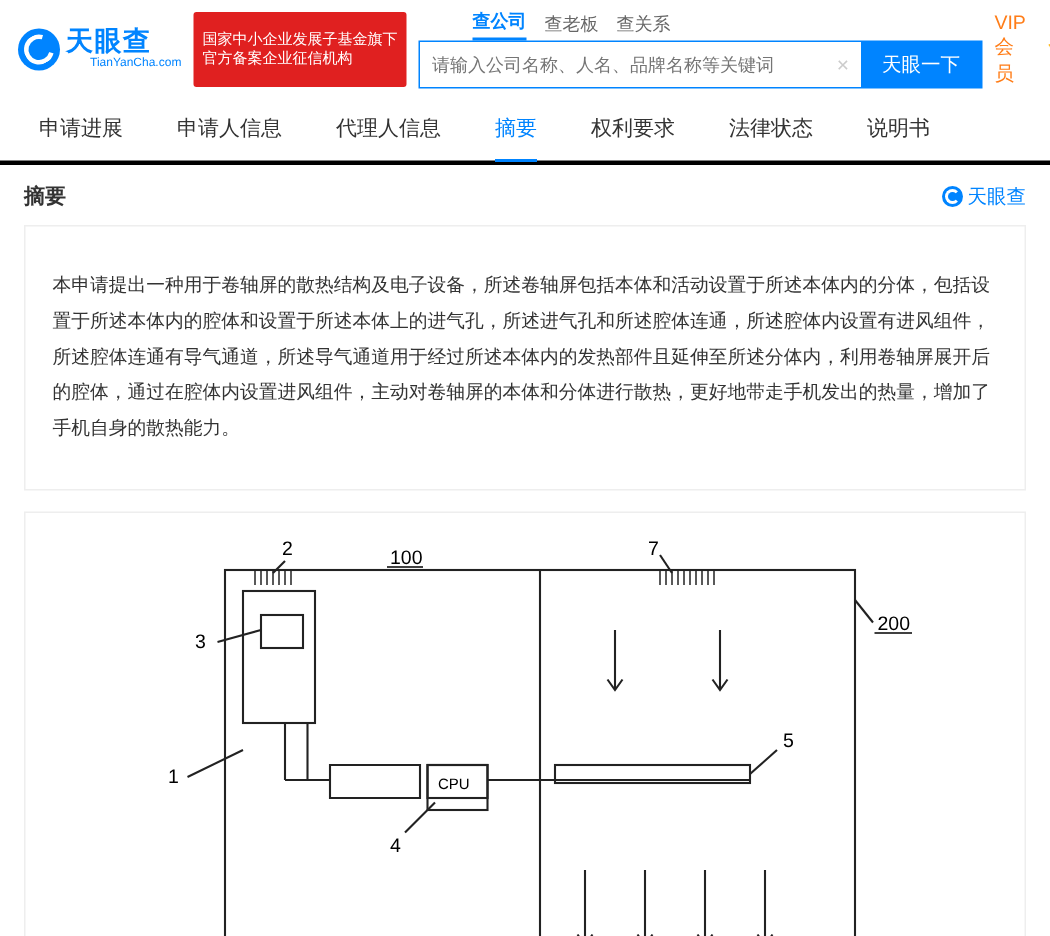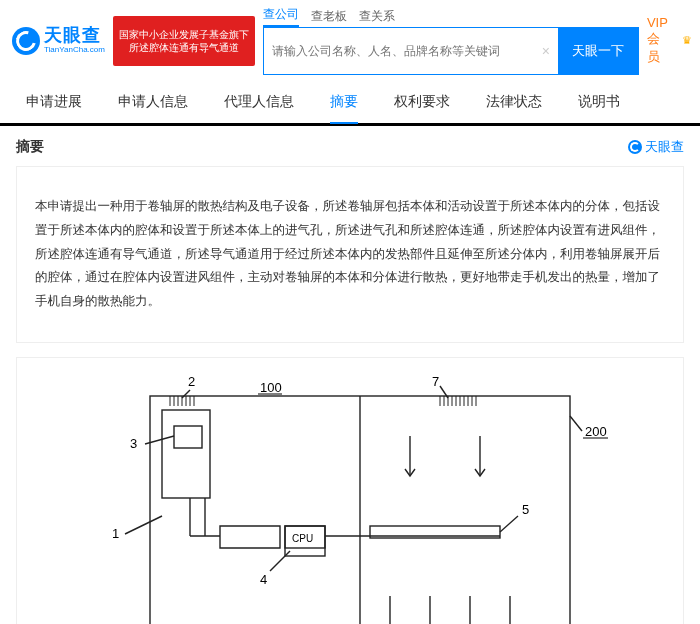--- a/index.html
+++ b/index.html
@@ -4,27 +4,27 @@
 <style>
   * { box-sizing: border-box; margin: 0; padding: 0; }
   body { font-family: "Microsoft YaHei", Arial, sans-serif; font-size: 13px; color: #333; background: #fff; width: 700px; }
   
   .header { display: flex; align-items: center; padding: 6px 12px; gap: 8px; background: #fff; }
   .logo-wrap { display: flex; align-items: center; gap: 4px; }
   .logo-icon { width: 28px; height: 28px; border-radius: 50%; background: #0084ff; position: relative; }
   .logo-icon::after { content: ""; position: absolute; width: 14px; height: 14px; border: 3px solid #fff; border-radius: 50%; top: 4px; left: 4px; border-right-color: transparent; transform: rotate(-30deg); }
   .logo-text { display: flex; flex-direction: column; line-height: 1.1; }
   .logo-main { font-size: 18px; font-weight: bold; color: #0084ff; letter-spacing: 1px; }
-  .logo-sub { font-size: 8px; color: #0084ff; }
-  .red-badge { background: #e02020; color: #fff; font-size: 10px; line-height: 1.3; padding: 12px 6px; border-radius: 2px; white-space: nowrap; text-align: center; }
+  .logo-sub { font-size: 8px; color: #0084ff; margin-left: 16px; }
+  .red-badge { background: #e02020; color: #fff; font-size: 10px; line-height: 1.3; padding: 12px 6px; border-radius: 2px; white-space: nowrap; }
   
   .search-tabs { display: flex; gap: 12px; font-size: 12px; align-items: flex-end; }
   .search-tab { color: #666; cursor: pointer; padding-bottom: 2px; }
-  .search-tab.active { color: #0084ff; border-bottom: 2px solid #0084ff; font-weight: 400; }
-  .search-box { display: flex; border: 1px solid #0084ff; height: 48px; }
+  .search-tab.active { color: #0084ff; border-bottom: 2px solid #0084ff; font-weight: 700; margin-left: 36px; }
+  .search-box { display: flex; border: 1px solid #0084ff; height: 32px; }
   .search-input { border: none; outline: none; padding: 0 8px; width: 270px; font-size: 12px; color: #999; }
   .search-clear { width: 24px; display: flex; align-items: center; justify-content: center; color: #ccc; cursor: pointer; font-size: 14px; }
   .search-btn { background: #0084ff; color: #fff; border: none; padding: 4px 14px; font-size: 13px; cursor: pointer; white-space: nowrap; }
   .vip { color: #ff7d18; font-size: 13px; margin-left: auto; cursor: pointer; display: flex; align-items: center; gap: 14px; }
   .vip .crown { color: #ffb000; font-size: 11px; }
   
   .nav { display: flex; border-bottom: 3px solid #000000; padding: 0 8px; background: #fff; }
   .nav-item { padding: 12px 18px; font-size: 14px; color: #333; cursor: pointer; position: relative; }
   .nav-item.active { color: #0084ff; }
   .nav-item.active::after { content: ""; position: absolute; bottom: -1px; left: 18px; right: 18px; height: 2px; background: #0084ff; }
@@ -46,21 +46,21 @@
 <div class="header">
   <div class="logo-wrap">
     <div class="logo-icon"></div>
     <div class="logo-text">
       <span class="logo-main">天眼查</span>
       <span class="logo-sub">TianYanCha.com</span>
     </div>
   </div>
   <div class="red-badge">
     <div>国家中小企业发展子基金旗下</div>
-    <div>所述腔体连通有导气通道</div>
+    <div>官方备案企业征信机构</div>
   </div>
   <div>
     <div class="search-tabs">
       <span class="search-tab active">查公司</span>
       <span class="search-tab">查老板</span>
       <span class="search-tab">查关系</span>
     </div>
     <div class="search-box">
       <input class="search-input" placeholder="请输入公司名称、人名、品牌名称等关键词" style="">
       <span class="search-clear">×</span>

